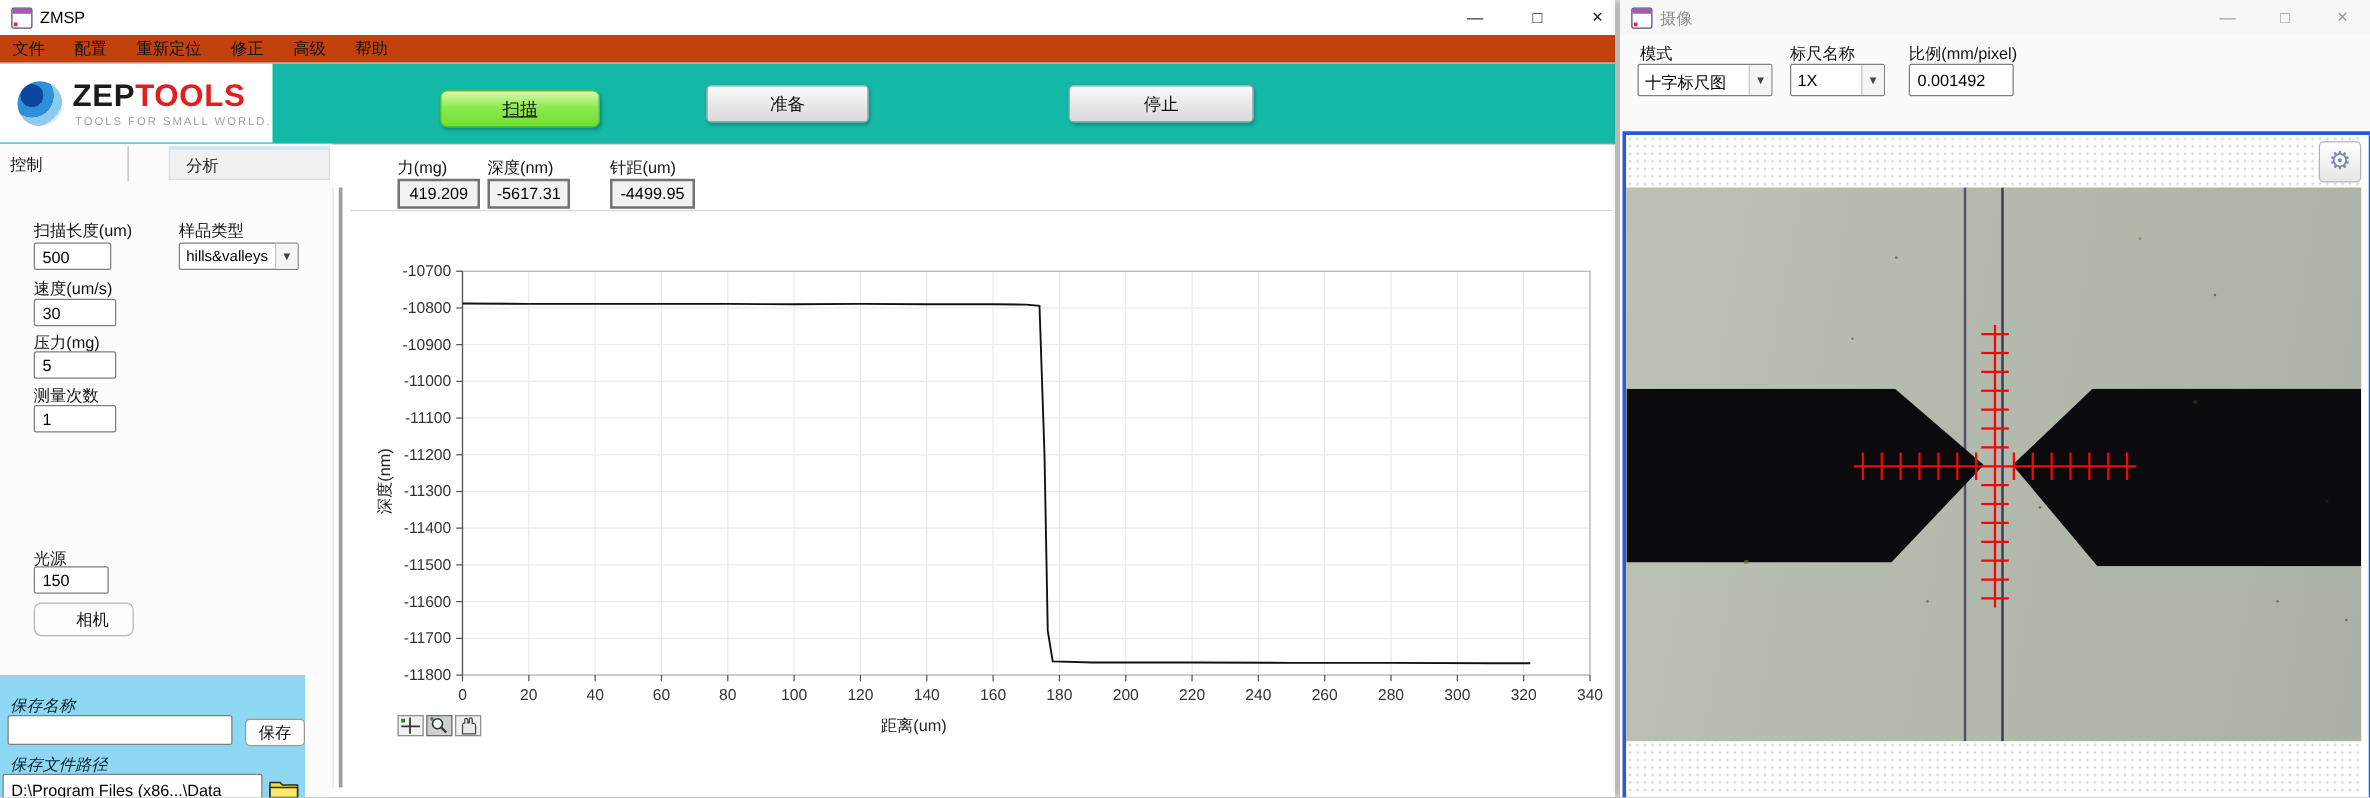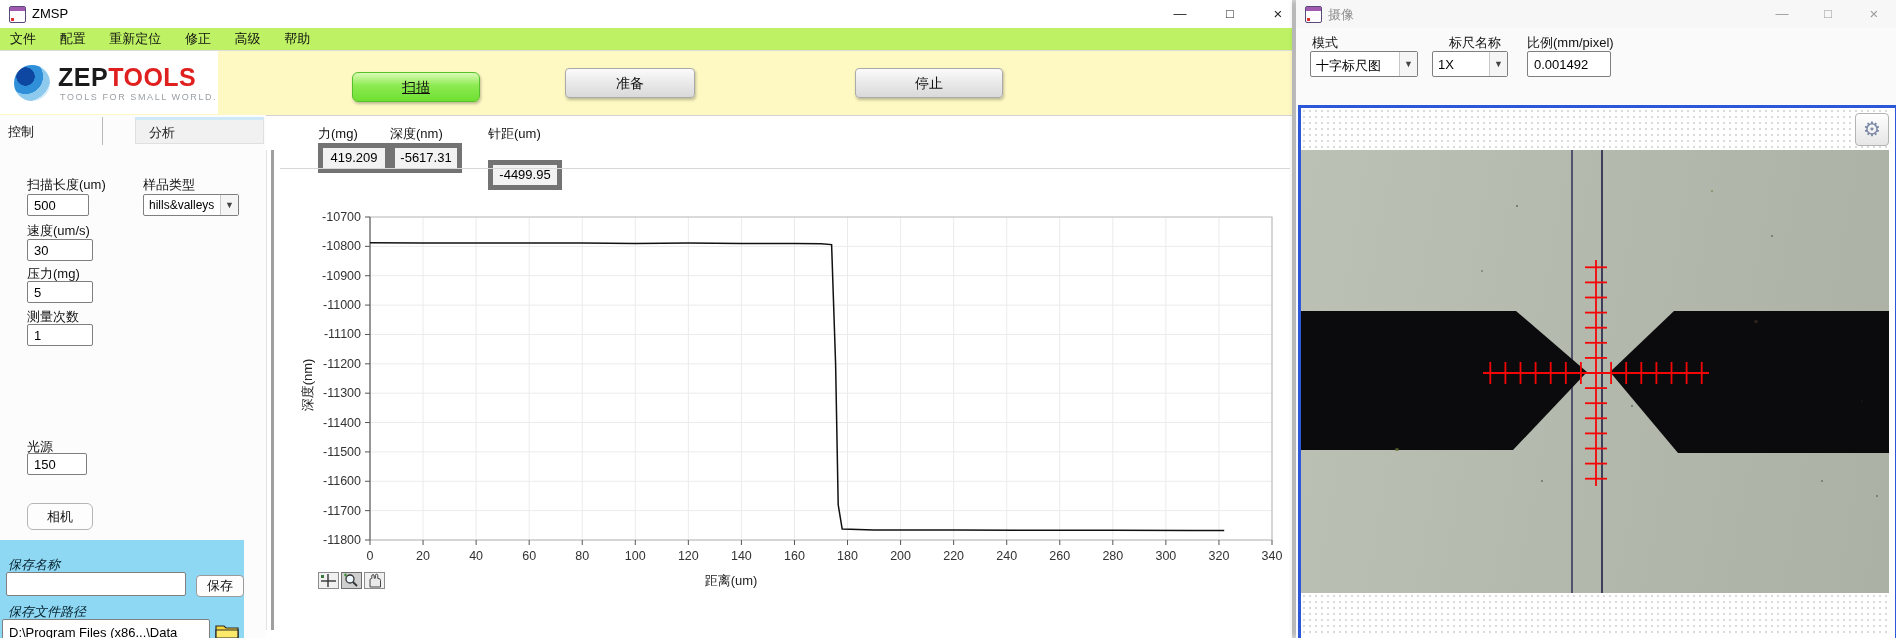--- a/index.html
+++ b/index.html
@@ -13,24 +13,24 @@
   .titlebar{position:absolute;left:0;top:0;right:0;height:28px;background:#fff;}
   .cam .titlebar{background:#f7f7f7;}
   .title-text{position:absolute;left:32px;top:6px;font-size:13px;color:#000;}
   .cam .title-text{color:#8f8f8f;}
   .appicon{position:absolute;left:9px;top:6px;width:15px;height:15px;border:1px solid #5a4a7a;background:#fdfdfd;border-radius:2px;}
   .appicon::before{content:"";position:absolute;left:0;top:0;right:0;height:4px;background:#a05ab0;}
   .appicon::after{content:"";position:absolute;left:1px;bottom:1px;width:3px;height:3px;background:#e03030;}
   .winbtn{position:absolute;top:0;width:46px;height:28px;text-align:center;line-height:28px;font-size:13px;color:#222;}
   .cam .winbtn{color:#9a9a9a;}
   
-  .menubar{position:absolute;left:0;top:28px;width:100%;height:22px;background:#bef264;border-bottom:1px solid #dcdcdc;font-size:13px;}
+  .menubar{position:absolute;left:0;top:28px;width:100%;height:22px;background:#c2410c;border-bottom:1px solid #dcdcdc;font-size:13px;}
   .menu-item{display:inline-block;padding:2px 10px;color:#111;}
   
-  .header{position:absolute;left:0;top:51px;width:1292px;height:64px;background:#fef9c3;border-bottom:1px solid #d2d2d2;}
+  .header{position:absolute;left:0;top:51px;width:1292px;height:64px;background:#14b8a6;border-bottom:1px solid #d2d2d2;}
   .logo-block{position:absolute;left:0;top:0;width:218px;height:63px;background:#fff;}
   .logo-ball{position:absolute;left:14px;top:14px;width:36px;height:36px;border-radius:50%;
      background:radial-gradient(circle at 32% 32%,#0d47a1 0 26%,#2f8fd8 27% 50%,#8ec9ee 51% 72%,#d4ecfa 73%);}
   .logo-text{position:absolute;left:58px;top:12px;font-size:25px;font-weight:bold;letter-spacing:.5px;}
   .logo-text .zep{color:#1b1b1b;} .logo-text .tools{color:#e01f1f;}
   .logo-tag{position:absolute;left:60px;top:41px;font-size:9px;color:#9aa0a6;letter-spacing:1.6px;}
   .btn{position:absolute;border-radius:4px;text-align:center;font-size:14px;color:#111;
        box-shadow:1px 2px 3px rgba(0,0,0,.25);}
   .btn-green{background:linear-gradient(#d9fbb4,#8cea50 45%,#6fe032);border:1px solid #56c12c;border-radius:6px;}
   .btn-gray{background:linear-gradient(#fbfbfb,#e9e9e9 50%,#d9d9d9);border:1px solid #aaa;}
@@ -50,21 +50,21 @@
   .softbtn{position:absolute;background:#fdfdfd;border:1px solid #b5b5b5;border-radius:6px;
            font-size:13px;color:#111;text-align:center;}
   
   .savepanel{position:absolute;left:0;top:540px;width:244px;height:98px;background:#8fd8f3;}
   .savepanel .flabel{color:#06222e;font-style:italic;}
   
   .split1{position:absolute;left:266px;top:150px;width:1px;height:480px;background:#e2e2e2;}
   .split2{position:absolute;left:271px;top:150px;width:3px;height:480px;background:#9f9f9f;}
   
   .ro-label{position:absolute;font-size:13px;color:#111;}
-  .ro-box{position:absolute;height:20px;border:5px solid #737373;background:#f2f2f2;font-size:13px;color:#000;
+  .ro-box{position:absolute;height:20px;border:2px solid #737373;background:#f2f2f2;font-size:13px;color:#000;
           text-align:center;line-height:20px;}
   .hdiv{position:absolute;background:#d8d8d8;}
   
   .gbtn{position:absolute;width:21px;height:17px;border:1px solid #8c8c8c;background:#f0f0f0;box-sizing:border-box;}
   .gbtn.pressed{background:#cfcfcf;border-color:#6e6e6e;}
   
   .cam-ctrl-label{position:absolute;font-size:13px;color:#111;}
   .cam-frame{position:absolute;left:2px;top:105px;width:594px;height:533px;border:3px solid #2b57d8;background:#fff;box-sizing:content-box;}
   .dots{position:absolute;left:0;width:588px;background:#fff;
         background-image:radial-gradient(#dadada 1px,transparent 1.3px);background-size:6px 6px;}
@@ -130,21 +130,21 @@
 
       <span class="flabel" style="left:143px;top:61px;">样品类型</span>
       <div class="combo" style="left:143px;top:79px;width:96px;">
         <span class="val">hills&amp;valleys</span>
         <span class="chev">▼</span>
       </div>
 
       <span class="flabel" style="left:27px;top:323px;">光源</span>
       <input class="finput" style="left: 27px; top: 338px; width: 60px;" value="150">
 
-      <div class="softbtn" style="left:27px;top:388px;width:64px;height:25px;line-height:25px;">相机</div>
+      <div class="softbtn" style="left:27px;top:367px;width:64px;height:25px;line-height:25px;padding-left:14px;">相机</div>
     </div>
 
     <div class="savepanel">
       <span class="flabel" style="left:8px;top:16px;">保存名称</span>
       <input class="finput" style="left: 6px; top: 32px; width: 180px; height: 24px;" value="">
       <div class="softbtn" style="left:196px;top:35px;width:46px;height:20px;line-height:20px;border-radius:4px;border-color:#9a9a9a;">保存</div>
       <span class="flabel" style="left:8px;top:63px;">保存文件路径</span>
       <input class="finput" style="left: 2px; top: 79px; width: 208px; height: 26px;" value="D:\Program Files (x86...\Data">
       <div class="abs" style="left:214px;top:81px;width:28px;height:20px;">
         <svg width="28" height="20" viewBox="0 0 28 20">
@@ -155,21 +155,21 @@
     </div>
 
     <div class="split1"></div>
     <div class="split2"></div>
 
     <span class="ro-label" style="left:318px;top:125px;">力(mg)</span>
     <div class="ro-box" style="left:318px;top:143px;width:62px;">419.209</div>
     <span class="ro-label" style="left:390px;top:125px;">深度(nm)</span>
     <div class="ro-box" style="left:390px;top:143px;width:62px;">-5617.31</div>
     <span class="ro-label" style="left:488px;top:125px;">针距(um)</span>
-    <div class="ro-box" style="left:488px;top:160px;width:64px;">-4499.95</div>
+    <div class="ro-box" style="left:488px;top:143px;width:64px;">-4499.95</div>
 
     <div class="hdiv" style="left:280px;top:168px;width:1010px;height:1px;"></div>
 
     <svg id="profile-chart" class="abs" style="left:280px;top:170px;" width="1012" height="440">
         <rect x="90" y="47" width="902" height="323" fill="#ffffff" stroke="none"></rect>
         <line x1="143.05882352941177" y1="47" x2="143.05882352941177" y2="370" stroke="#ebebeb" stroke-width="1"></line>
         <line x1="196.11764705882354" y1="47" x2="196.11764705882354" y2="370" stroke="#ebebeb" stroke-width="1"></line>
         <line x1="249.1764705882353" y1="47" x2="249.1764705882353" y2="370" stroke="#ebebeb" stroke-width="1"></line>
         <line x1="302.2352941176471" y1="47" x2="302.2352941176471" y2="370" stroke="#ebebeb" stroke-width="1"></line>
         <line x1="355.29411764705884" y1="47" x2="355.29411764705884" y2="370" stroke="#ebebeb" stroke-width="1"></line>
@@ -292,21 +292,21 @@
       <span class="winbtn" style="left:509px;">□</span>
       <span class="winbtn" style="left:555px;font-size:15px;">×</span>
     </div>
 
     <span class="cam-ctrl-label" style="left:16px;top:34px;">模式</span>
     <div class="combo" style="left:14px;top:51px;width:108px;height:26px;">
       <span class="val" style="top:5px;font-size:13px;">十字标尺图</span>
       <span class="chev" style="line-height:24px;">▼</span>
     </div>
 
-    <span class="cam-ctrl-label" style="left:153px;top:34px;">标尺名称</span>
+    <span class="cam-ctrl-label" style="left:136px;top:34px;">标尺名称</span>
     <div class="combo" style="left:136px;top:51px;width:76px;height:26px;">
       <span class="val" style="top:5px;font-size:13px;">1X</span>
       <span class="chev" style="line-height:24px;">▼</span>
     </div>
 
     <span class="cam-ctrl-label" style="left:231px;top:34px;">比例(mm/pixel)</span>
     <input class="finput" style="left: 231px; top: 51px; width: 84px; height: 26px;" value="0.001492">
 
     <div class="cam-frame">
       <div class="dots" style="top:0;height:42px;"></div>

